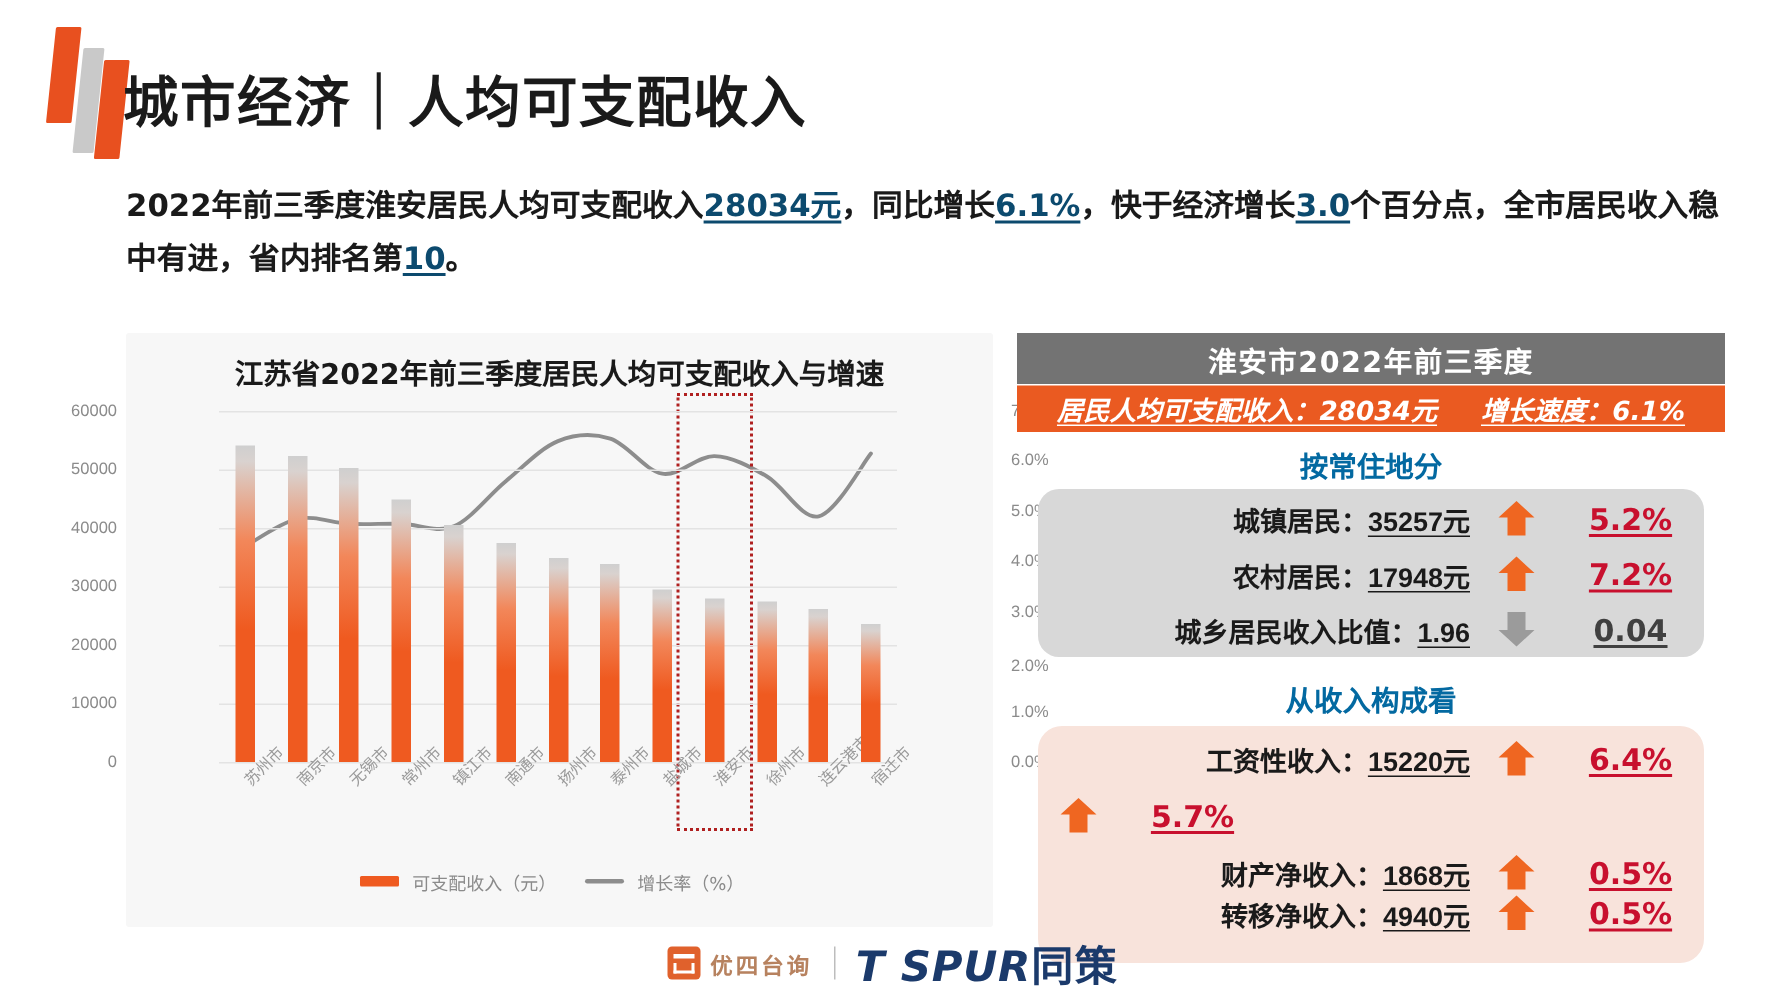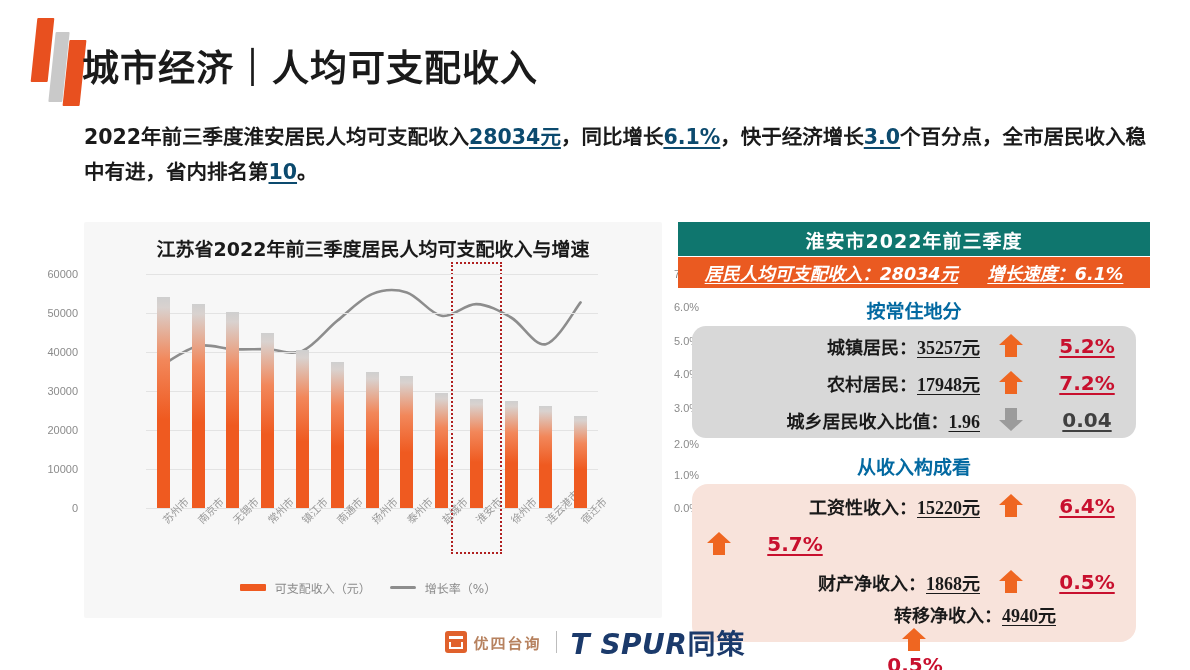--- a/index.html
+++ b/index.html
@@ -74,21 +74,21 @@
   }
   #legend .sw-bar{ display:inline-block; width:26px; height:7px; background:#ef5a20; border-radius:1px;}
   #legend .sw-line{ display:inline-block; width:26px; height:3px; background:#8d8d8d; border-radius:2px;}
   #legend .lg-txt{ margin-right:10px; }
 
   
   #right-panel{ position:absolute; left:678px; top:222px; width:472px; height:400px; }
 
   #panel-header{
     position:absolute; left:0; top:0; width:472px; height:34px;
-    background:#0f766e; color:#ffffff;
+    background:#737373; color:#ffffff;
     display:flex; align-items:center; justify-content:center;
     font-size:19px; font-weight:bold; letter-spacing:1px;
     font-family:"DejaVu Sans","Liberation Sans",sans-serif;
   }
   #panel-subheader{
     position:absolute; left:0; top:35px; width:472px; height:31px;
     background:#ea5a21; color:#ffffff;
     display:flex; align-items:center; justify-content:space-around; padding:0 12px;
     font-size:17.5px; font-weight:bold; font-style:italic;
     font-family:"DejaVu Sans","Liberation Sans",sans-serif;
@@ -112,21 +112,21 @@
     background:#f8e3db; border-radius:16px;
   }
 
   .stat-row{
     position:absolute; left:0; width:100%; height:38px;
     display:flex; align-items:center;
   }
   .stat-label{
     width:292px; text-align:right; padding-right:4px;
     font-size:18px; font-weight:bold; color:#1a1a1a; white-space:nowrap;
-    font-family:Liberation Serif, serif;
+    font-family:Liberation Sans, sans-serif;
   }
   .stat-label u{ text-decoration:underline; text-underline-offset:3px; }
   .arrow{ width:54px; display:flex; justify-content:center; align-items:center; }
   .arrow svg{ display:block; }
   .stat-value{
     width:96px; text-align:center; padding-left:2px;
     font-size:20px; font-weight:bold; color:#c8102e;
     text-decoration:underline; text-underline-offset:3px;
     font-family:"DejaVu Sans","Liberation Sans",sans-serif;
   }
@@ -298,21 +298,21 @@
       </div>
       <div class="stat-row" style="top: 79px;">
         <div class="stat-label"><span>财产净收入：</span><u>1868元</u></div>
         <div class="arrow">
           <svg width="30" height="26" viewBox="0 0 26 26">
             <path d="M13 1 L25 12 L19 12 L19 24 L7 24 L7 12 L1 12 Z" fill="#ef6621"></path>
           </svg>
         </div>
         <div class="stat-value">0.5%</div>
       </div>
-      <div class="stat-row" style="top: 117px; flex-direction: column;">
+      <div class="stat-row" style="top: 106px;">
         <div class="stat-label"><span>转移净收入：</span><u>4940元</u></div>
         <div class="arrow">
           <svg width="30" height="26" viewBox="0 0 26 26">
             <path d="M13 1 L25 12 L19 12 L19 24 L7 24 L7 12 L1 12 Z" fill="#ef6621"></path>
           </svg>
         </div>
         <div class="stat-value">0.5%</div>
       </div>
     </div>
 </div>

